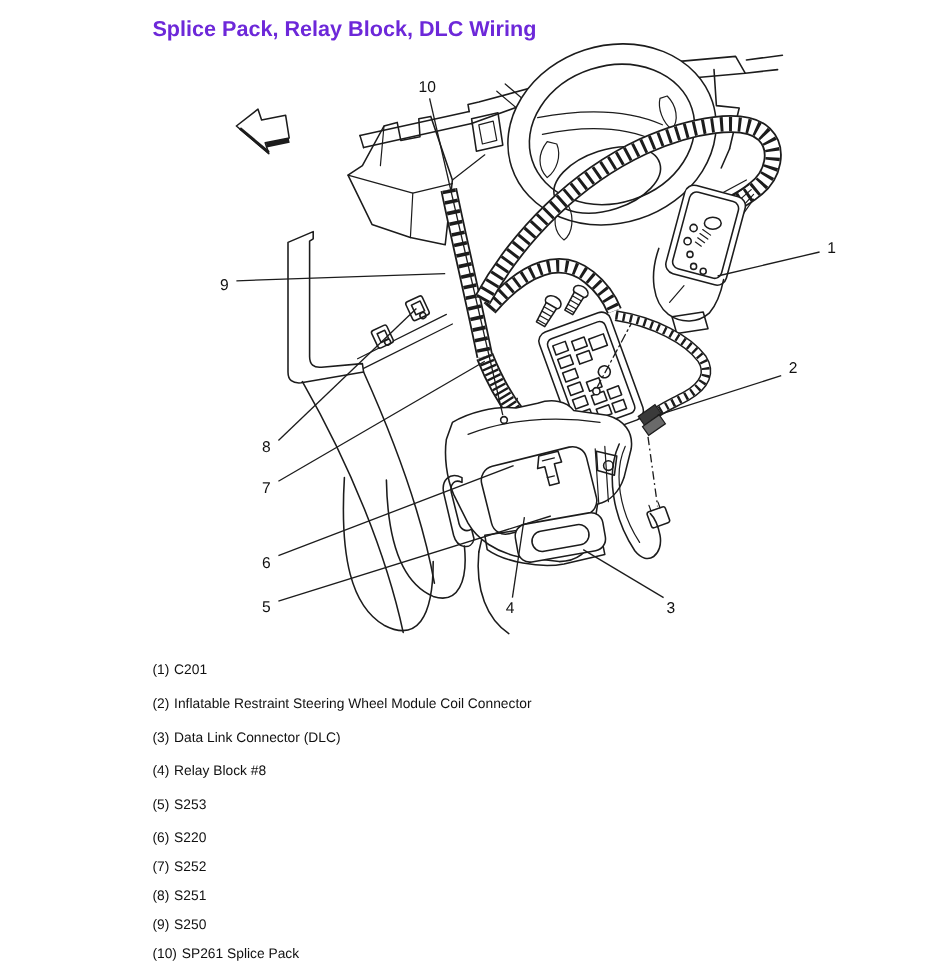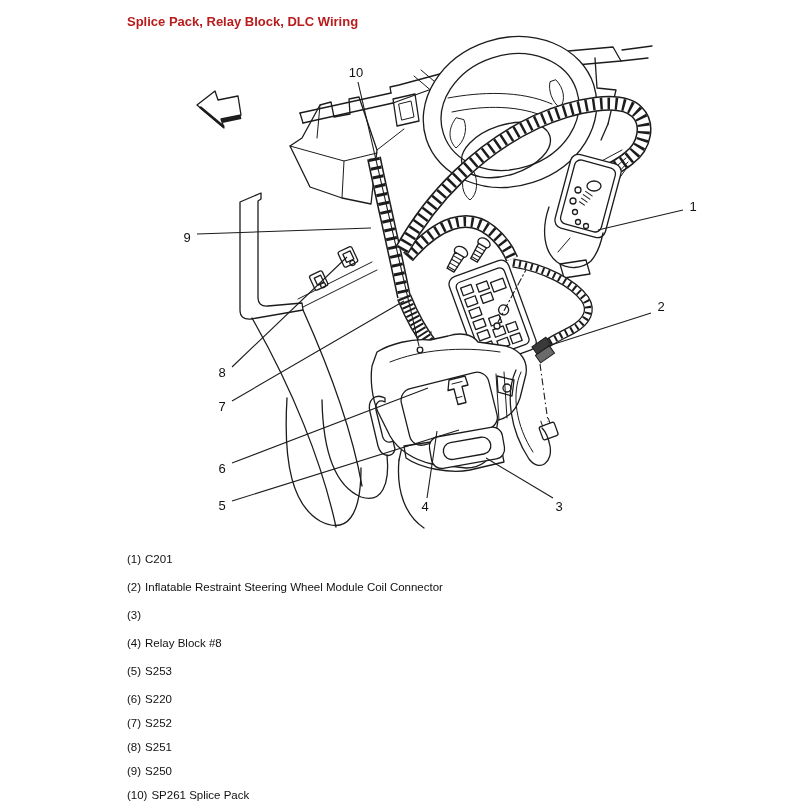--- a/index.html
+++ b/index.html
@@ -3,21 +3,21 @@
 <meta charset="utf-8">
 <style>
   html,body{margin:0;padding:0}
   body{
     width:785px;height:809px;position:relative;overflow:hidden;
     background:#ffffff;color:#111;
     font-family:"Liberation Sans", sans-serif;
   }
   .fig-title{
     position:absolute;left:127px;top:14px;
-    font-size:13px;font-weight:bold;color:#b91c1c;white-space:nowrap;
+    font-size:18px;font-weight:bold;color:#6d28d9;white-space:nowrap;
   }
   .legend{position:absolute;left:127px;top:553px;font-size:11.5px;color:#111}
   .legend-row{display:flex;gap:4px;white-space:nowrap}
   .legend-row.tall{height:28px}
   .legend-row.short{height:24px}
   svg.diagram{position:absolute;left:0;top:0}
   .ln{fill:none;stroke:#1c1c1c;stroke-width:1.3;stroke-linejoin:round;stroke-linecap:round}
   .thin{stroke-width:1}
   .wfill{fill:#ffffff}
   .leader{fill:none;stroke:#1c1c1c;stroke-width:1.1}
@@ -269,20 +269,21 @@
   <div class="legend-row tall">
       <span>(1)</span>
       <span>C201</span>
     </div>
   <div class="legend-row tall">
       <span>(2)</span>
       <span>Inflatable Restraint Steering Wheel Module Coil Connector</span>
     </div>
   <div class="legend-row tall">
       <span>(3)</span>
+      <span>Data Link Connector (DLC)</span>
     </div>
   <div class="legend-row tall">
       <span>(4)</span>
       <span>Relay Block #8</span>
     </div>
   <div class="legend-row tall">
       <span>(5)</span>
       <span>S253</span>
     </div>
   <div class="legend-row short">

